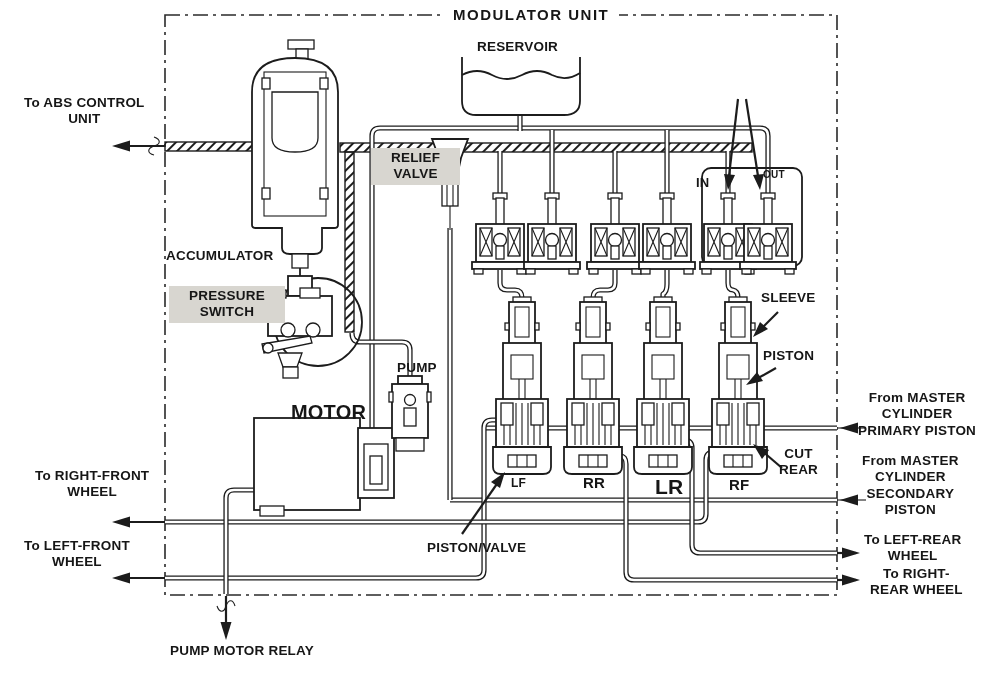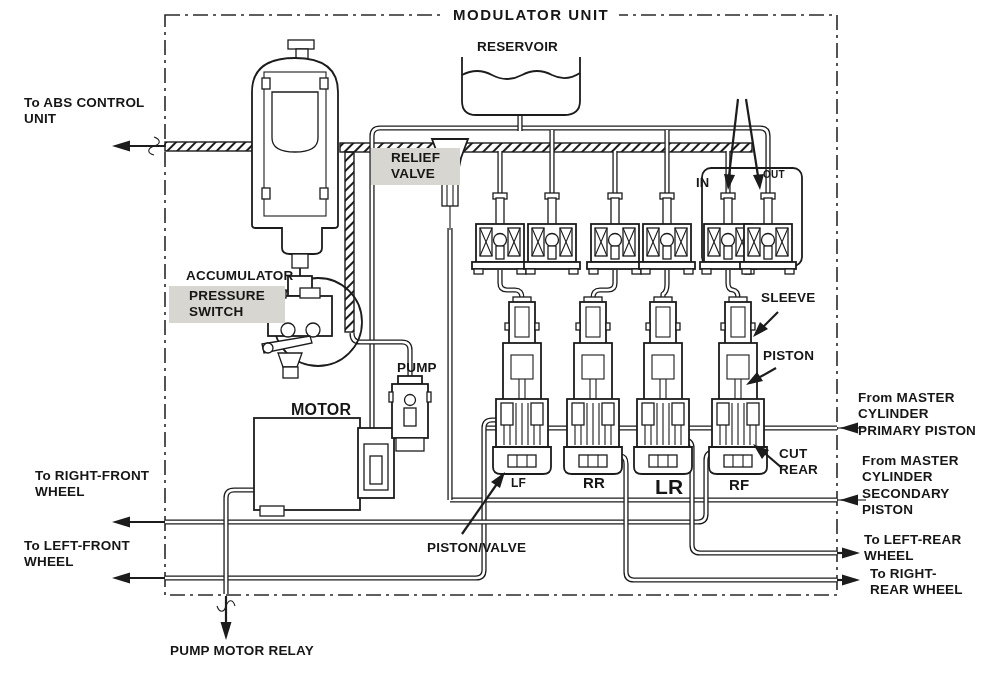--- a/index.html
+++ b/index.html
@@ -1,38 +1,38 @@
 <!DOCTYPE html>
 <html><head>
 <meta charset="utf-8">
 <style>
   html,body{margin:0;padding:0;background:#fff;}
   .stage{
     position:relative;width:1000px;height:679px;background:#fff;
-    font-family:"Liberation Sans",sans-serif;overflow:hidden;
+    font-family:"Liberation Sans",sans-serif;overflow:hidden;text-align:center;
   }
   .stage svg{position:absolute;left:0;top:0;}
   .lbl{
     position:absolute;font-weight:bold;color:#161616;font-size:13.5px;
     line-height:1.22;white-space:pre-line;letter-spacing:.2px;
   }
   .hl{background:#d8d6d0;padding:2px 20px;}
   #lbl-title{left:443px;top:6px;font-size:15px;letter-spacing:1.5px;background:#fff;padding:0 10px;}
   #lbl-reservoir{left:477px;top:39px;}
   #lbl-solenoid{left:604px;top:78px;}
   #lbl-to-abs{left:24px;top:95px;}
   #lbl-relief{left:371px;top:148px;}
   #lbl-in{left:696px;top:175px;font-size:13px;}
   #lbl-out{left:763px;top:169px;font-size:10px;}
-  #lbl-accumulator{left:166px;top:268px;margin-left:20px;}
+  #lbl-accumulator{left:166px;top:248px;}
   #lbl-pressure{left:169px;top:286px;}
   #lbl-sleeve{left:761px;top:290px;}
   #lbl-piston{left:763px;top:348px;}
   #lbl-pump{left:381px;top:360px;padding-left:16px;}
-  #lbl-motor{left:291px;top:400px;font-size:16px;}
+  #lbl-motor{left:291px;top:400px;font-size:20px;}
   #lbl-lf{left:511px;top:476px;font-size:12px;}
   #lbl-rr{left:583px;top:474px;font-size:15px;}
   #lbl-lr{left:655px;top:474px;font-size:21px;}
   #lbl-rf{left:729px;top:476px;font-size:15px;}
   #lbl-cut{left:779px;top:446px;}
   #lbl-from-primary{left:858px;top:390px;}
   #lbl-from-secondary{left:862px;top:453px;}
   #lbl-to-left-rear{left:864px;top:532px;}
   #lbl-to-right-rear{left:870px;top:566px;}
   #lbl-to-right-front{left:19px;top:468px;margin-left:16px;}

